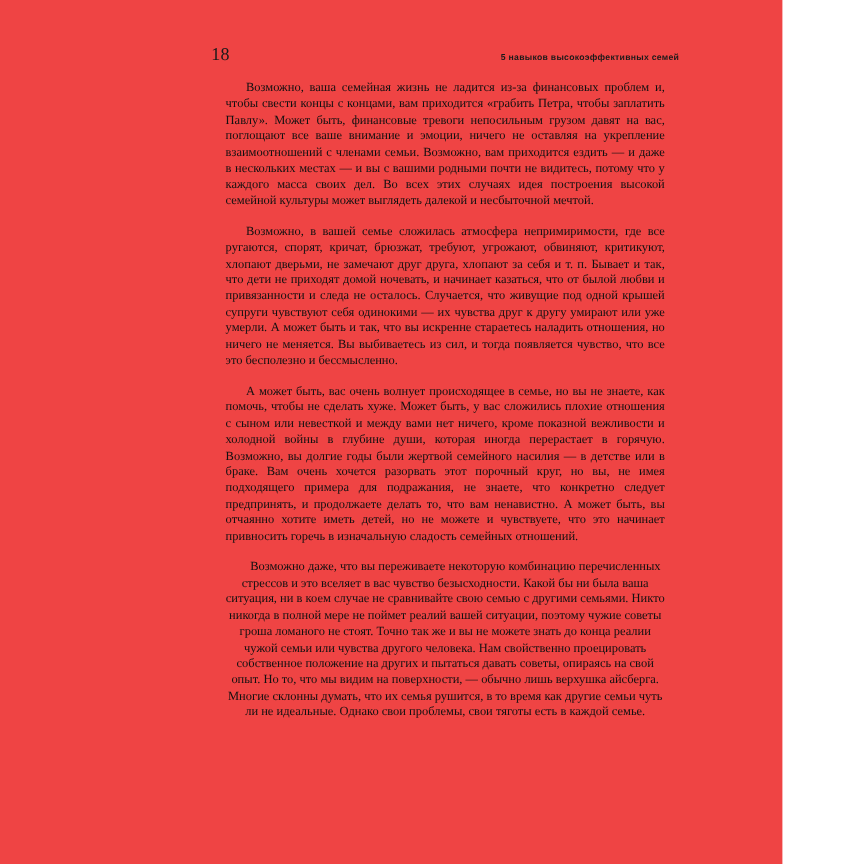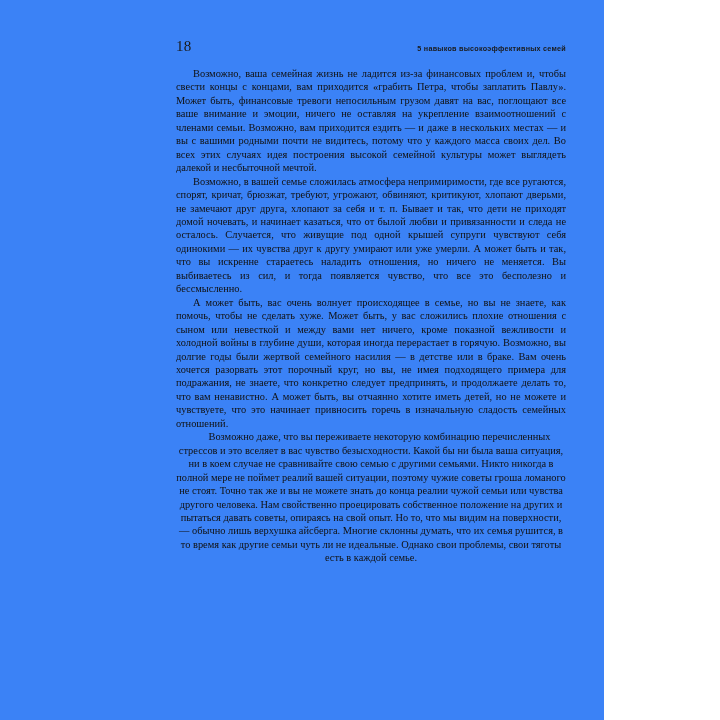--- a/index.html
+++ b/index.html
@@ -8,23 +8,23 @@
   }
   body {
     width: 720px;
     height: 720px;
     background: #ffffff;
     font-family: "Liberation Serif", serif;
     overflow: hidden;
   }
   .page {
     position: relative;
-    width: 604px;
+    width: 652px;
     height: 720px;
-    background: #3b82f6;
+    background: #ef4444;
     box-sizing: border-box;
   }
   .page-inner {
     position: absolute;
     left: 176px;
     top: 38px;
     width: 390px;
   }
   .header-row {
     display: flex;
@@ -51,21 +51,21 @@
   .body-text {
     font-family: "Liberation Serif", serif;
     font-size: 10.4px;
     line-height: 13.45px;
     color: #111111;
     text-align: justify;
     text-justify: inter-word;
     hyphens: manual;
   }
   .body-text p {
-    margin: 0;
+    margin: 12px;
     text-indent: 17px;
   }
   .body-text p:last-child {
     text-align: center;
   }
 </style>
 </head>
 <body>
 
 <div class="page">

